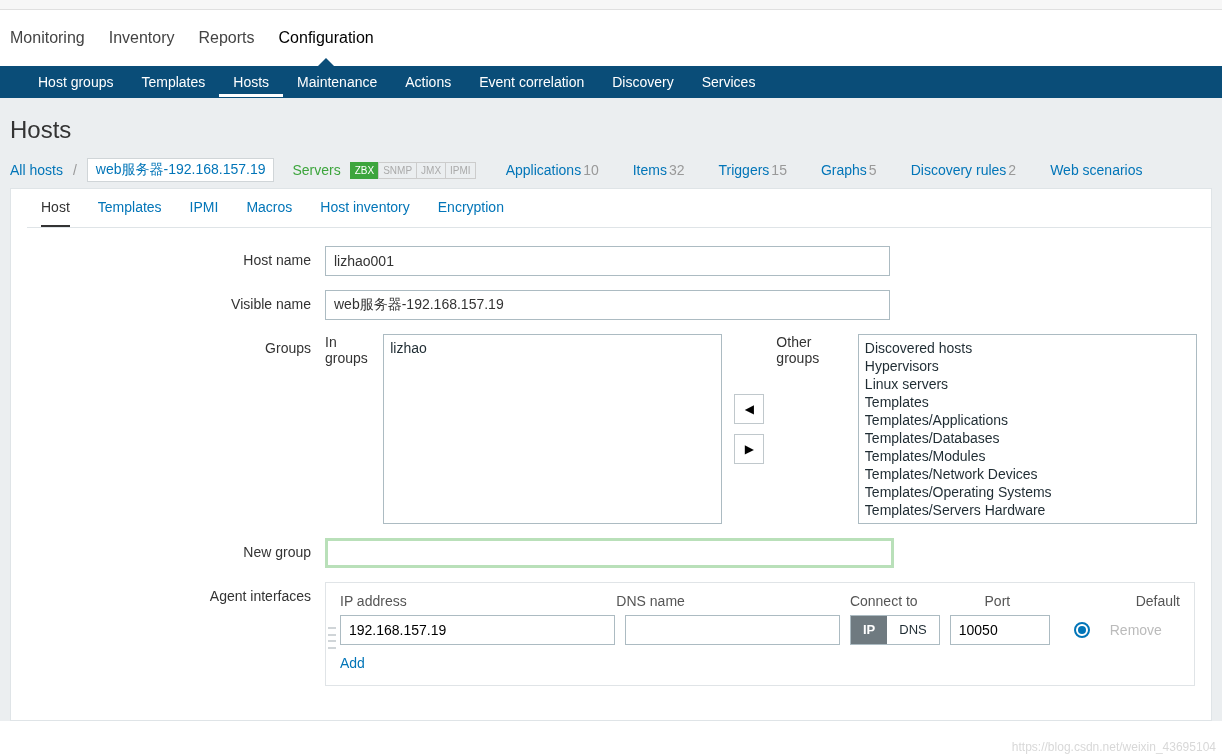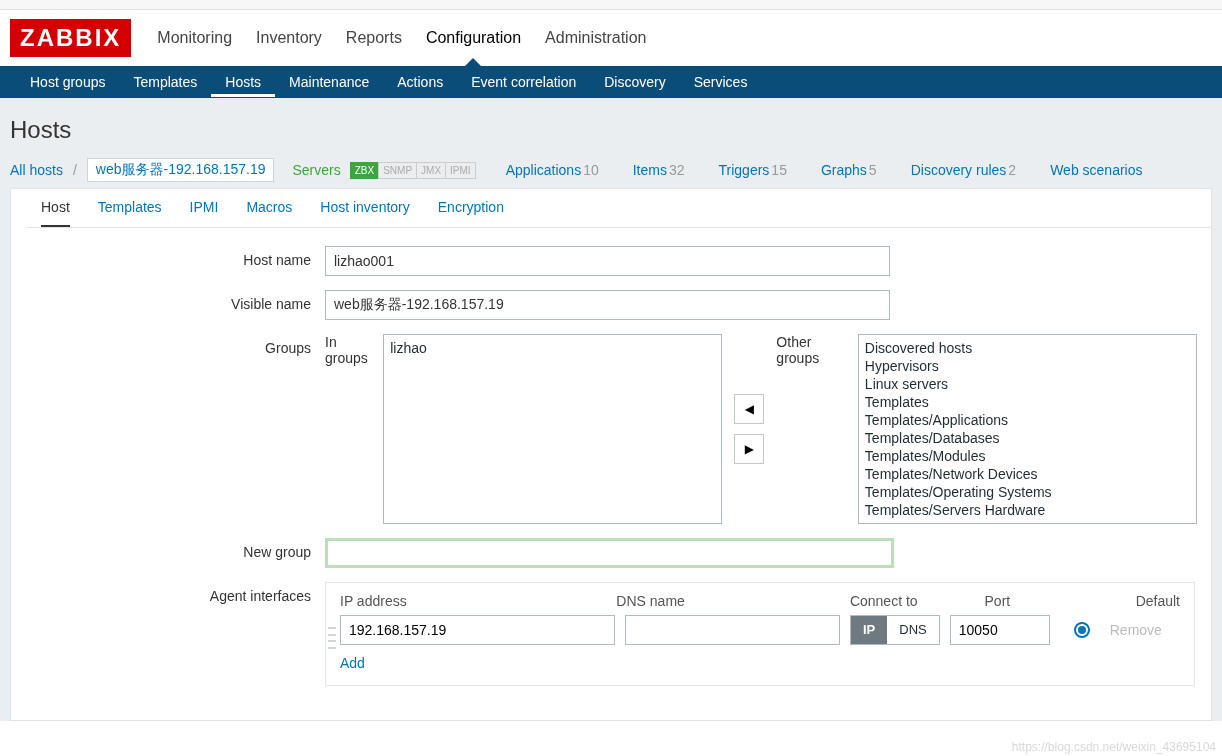--- a/index.html
+++ b/index.html
@@ -4,21 +4,21 @@
 <style>
   * { box-sizing: border-box; margin: 0; padding: 0; }
   body { font-family: Arial, Helvetica, sans-serif; font-size: 14px; color: #1f2c33; background: #fff; }
   .browser-bar { height: 10px; background: #f7f7f7; border-bottom: 1px solid #e0e0e0; }
   .top-header { display: flex; align-items: center; height: 56px; background: #fff; padding-left: 10px; }
   .logo { background: #d40000; color: #fff; font-weight: 700; font-size: 24px; letter-spacing: 2px; padding: 5px 10px; margin-right: 26px; font-family: Arial, sans-serif; }
   .top-nav { display: flex; gap: 24px; }
   .top-nav-item { font-size: 16px; color: #444; cursor: pointer; padding: 18px 0; position: relative; }
   .top-nav-item.active { color: #000; font-weight: 500; }
   .top-nav-item.active::after { content: ''; position: absolute; left: 50%; bottom: -1px; transform: translateX(-50%); border-left: 8px solid transparent; border-right: 8px solid transparent; border-bottom: 8px solid #0a4d78; }
-  .sub-nav { background: #0a4d78; display: flex; padding: 0 16px; height: 32px; align-items: center; }
+  .sub-nav { background: #0a4d78; display: flex; padding: 0 24px; height: 32px; align-items: center; }
   .sub-nav-item { color: #fff; font-size: 14px; padding: 7px 14px; cursor: pointer; }
   .sub-nav-item.active { border-bottom: 3px solid #fff; padding-bottom: 4px; }
   .page { background: #ebeef0; padding: 10px 10px 0 10px; }
   .page-title { font-size: 24px; color: #333; padding: 8px 0 14px 0; }
   .breadcrumbs { display: flex; align-items: center; gap: 10px; font-size: 14px; padding-bottom: 6px; flex-wrap: wrap; }
   .bc-link { color: #0275b8; cursor: pointer; }
   .bc-sep { color: #999; }
   .bc-box { border: 1px solid #d0d5d8; background: #fff; padding: 2px 8px; color: #0275b8; }
   .bc-enabled { color: #3da53d; margin-left: 8px; }
   .bc-tag { display: inline-block; font-size: 10px; padding: 2px 4px; border: 1px solid #ccc; color: #aaa; margin-left: -1px; }
@@ -58,27 +58,25 @@
   .drag-handle { position: absolute; left: 2px; top: 42px; width: 8px; height: 26px; display:flex; flex-direction:column; justify-content:space-around;}
   .drag-handle span{height:2px;background:#d0d5d8;}
   .watermark { position: fixed; right: 6px; bottom: 2px; color: #d8d8d8; font-size: 12px; }
 </style>
 </head>
 <body>
 
 <div class="browser-bar"></div>
 
 <div class="top-header">
-  <div class="logo">ZABBIX</div>
   <div class="top-nav">
     <div class="top-nav-item">Monitoring</div>
     <div class="top-nav-item">Inventory</div>
     <div class="top-nav-item">Reports</div>
     <div class="top-nav-item active">Configuration</div>
-    <div class="top-nav-item">Administration</div>
   </div>
 </div>
 
 <div class="sub-nav">
   <div class="sub-nav-item">Host groups</div>
   <div class="sub-nav-item">Templates</div>
   <div class="sub-nav-item active">Hosts</div>
   <div class="sub-nav-item">Maintenance</div>
   <div class="sub-nav-item">Actions</div>
   <div class="sub-nav-item">Event correlation</div>

